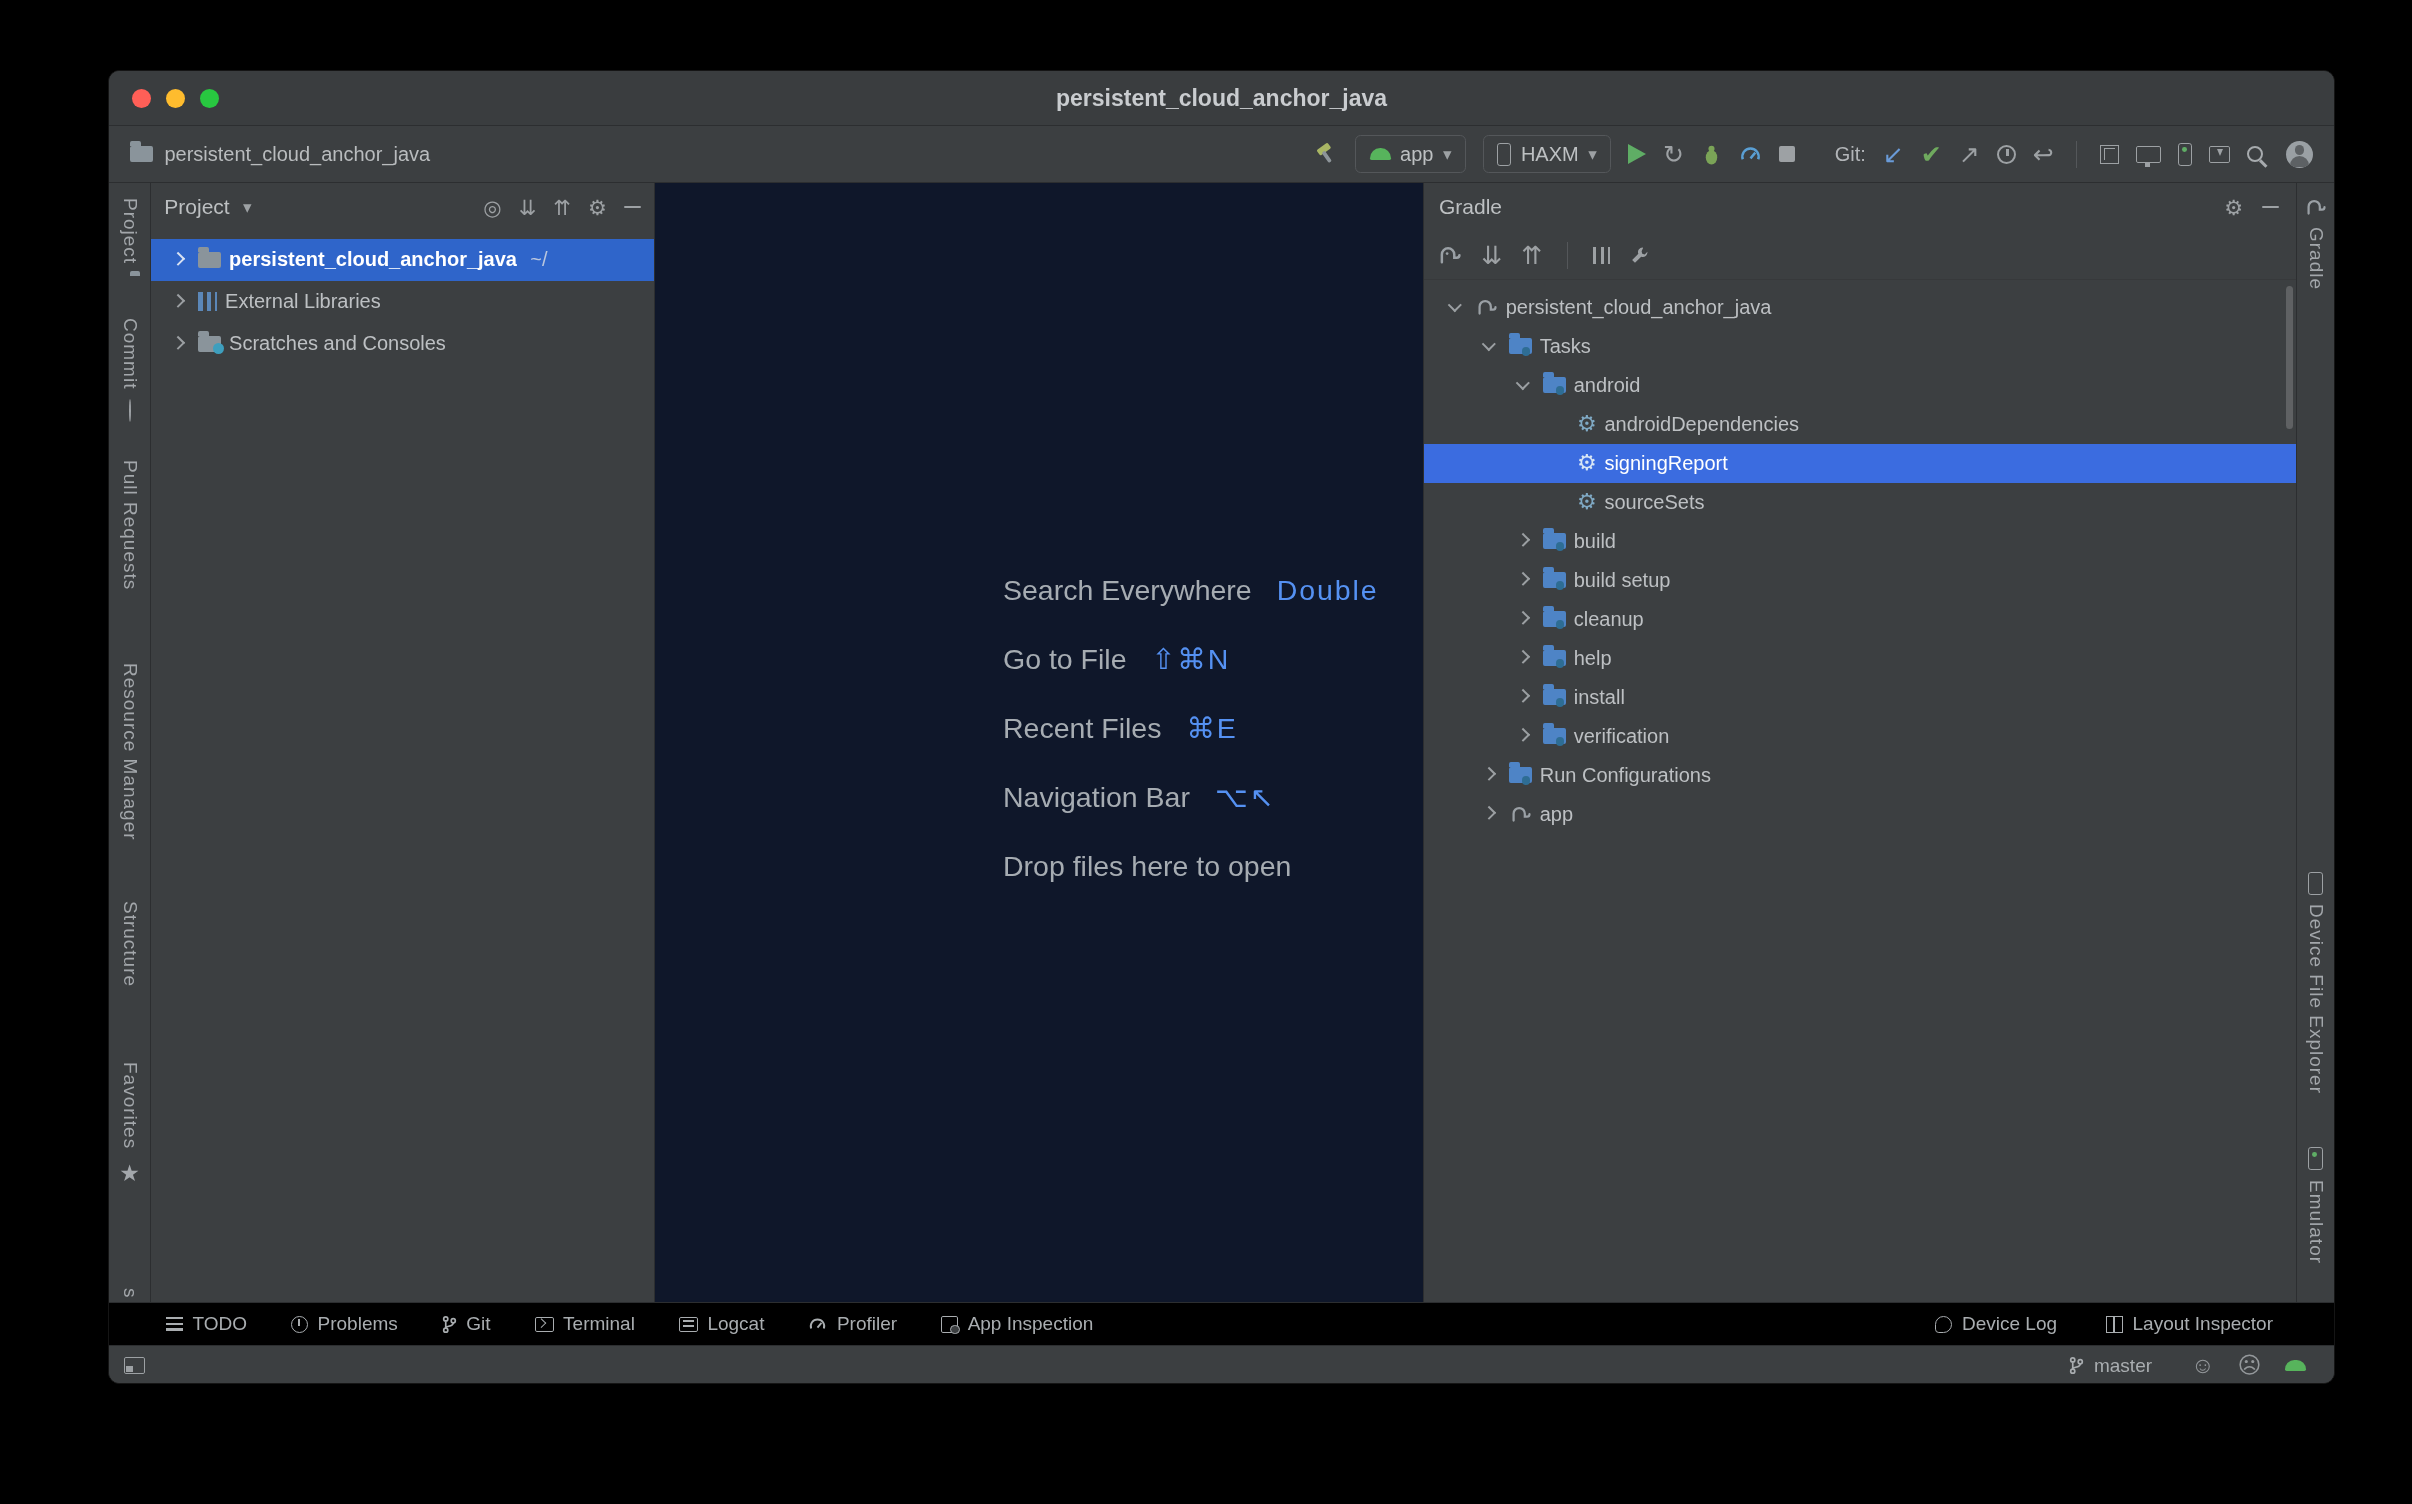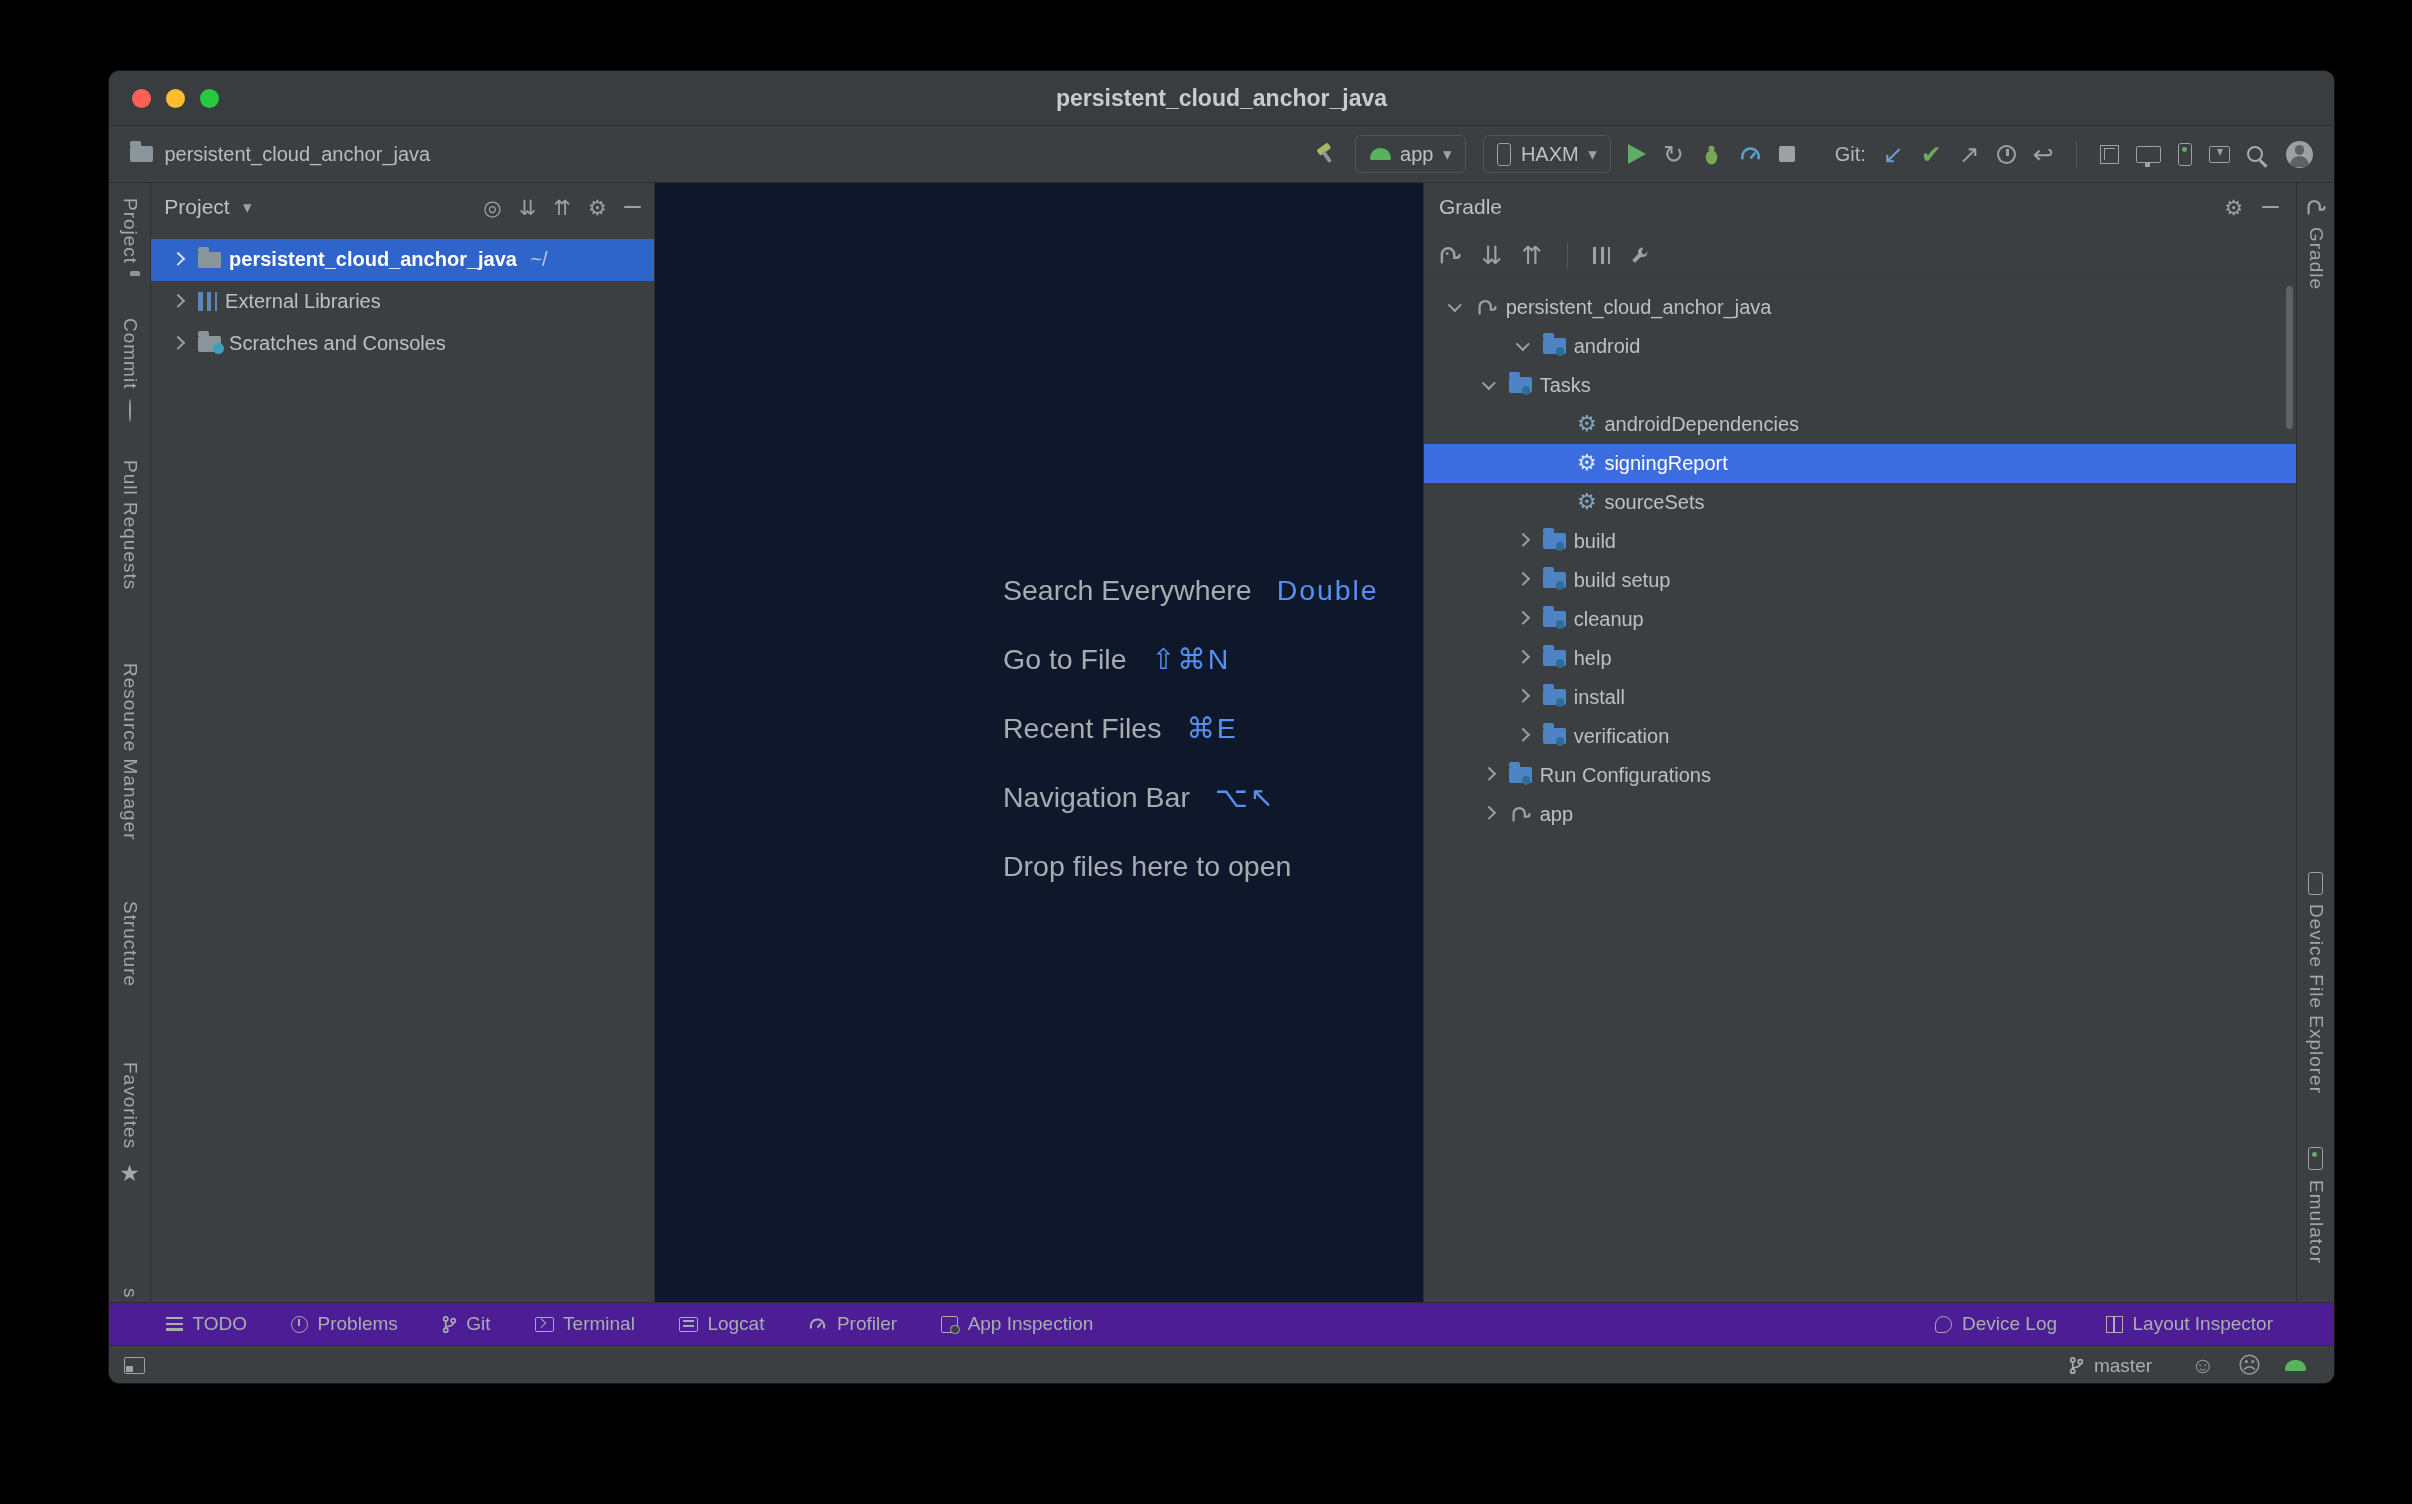--- a/index.html
+++ b/index.html
@@ -107,21 +107,21 @@
   .ghead .hicons{ margin-left:auto; display:flex; align-items:center; gap:19px; }
   .gtoolbar{ height:49px; display:flex; align-items:center; gap:19px; padding:0 13.3px; border-bottom:1px solid #37393b; }
   .bars{ width:17px; height:17px; background:repeating-linear-gradient(90deg,#9da1a4 0 2.9px,transparent 2.9px 7.6px); }
   .grow{ display:flex; align-items:center; height:39px; gap:7.6px; padding-left:calc(15px + var(--lv)*34px); white-space:nowrap; }
   .grow.sel{ background:#3b6ce0; }
   .gear{ color:#7fa9c4; font-size:22px; line-height:1; }
   .sel .gear{ color:#d8e6f5; }
   .scrollthumb{ position:absolute; right:2.9px; top:103px; width:7.6px; height:143px; border-radius:3.8px; background:rgba(255,255,255,.18); }
 
   
-  .bottombar{ height:43px; display:flex; align-items:center; background:#4c1d95;
+  .bottombar{ height:43px; display:flex; align-items:center; background:#000000;
     border-top:1px solid #2c2e30; padding:0 61px 0 57px; color:#a9adb0; font-size:19px; }
   .bitem{ display:flex; align-items:center; gap:9.5px; margin-right:44px; }
   .bright{ margin-left:auto; display:flex; }
   .bright .bitem{ margin-right:0; margin-left:49px; }
   .i-todo{ width:17px; height:13.3px; background:repeating-linear-gradient(#a9adb0 0 2.5px,transparent 2.5px 5.7px); }
   .i-problems{ width:17px; height:17px; border:1.9px solid #a9adb0; border-radius:50%; position:relative; }
   .i-problems::after{ content:""; position:absolute; left:5.7px; top:2.9px; width:2.5px; height:6.7px; background:#a9adb0; }
   .i-terminal{ width:19px; height:15px; border:1.9px solid #a9adb0; border-radius:1.9px; position:relative; }
   .i-terminal::after{ content:""; position:absolute; left:2.9px; top:2.9px; width:5.7px; height:5.7px;
     border-left:1.9px solid #a9adb0; border-bottom:1.9px solid #a9adb0; transform:rotate(-135deg); }
@@ -335,29 +335,29 @@
       <div class="tree">
         <div class="grow" style="--lv:0">
           <span class="chev open"></span>
           <span class="ic">
               <svg width="23" height="19" viewBox="0 0 26 22">
                 <path d="M5 18V10a6.5 6.5 0 0 1 13 0v3.4h2.6a2.8 2.8 0 0 0 2.8-2.8" fill="none" stroke="#9aa0a5" stroke-width="2.6" stroke-linecap="round"></path>
               </svg>
             </span>
           <span class="lbl">persistent_cloud_anchor_java</span>
         </div>
-        <div class="grow" style="--lv:2">
-          <span class="chev open"></span>
-          <span class="ifolder blue"></span>
-          <span class="lbl">android</span>
-        </div>
         <div class="grow" style="--lv:1">
           <span class="chev open"></span>
           <span class="ifolder blue"></span>
           <span class="lbl">Tasks</span>
+        </div>
+        <div class="grow" style="--lv:2">
+          <span class="chev open"></span>
+          <span class="ifolder blue"></span>
+          <span class="lbl">android</span>
         </div>
         <div class="grow" style="--lv:3">
           <span class="chev none"></span>
           <span class="gear">⚙</span>
           <span class="lbl">androidDependencies</span>
         </div>
         <div class="grow sel" style="--lv:3">
           <span class="chev none"></span>
           <span class="gear">⚙</span>
           <span class="lbl">signingReport</span>

